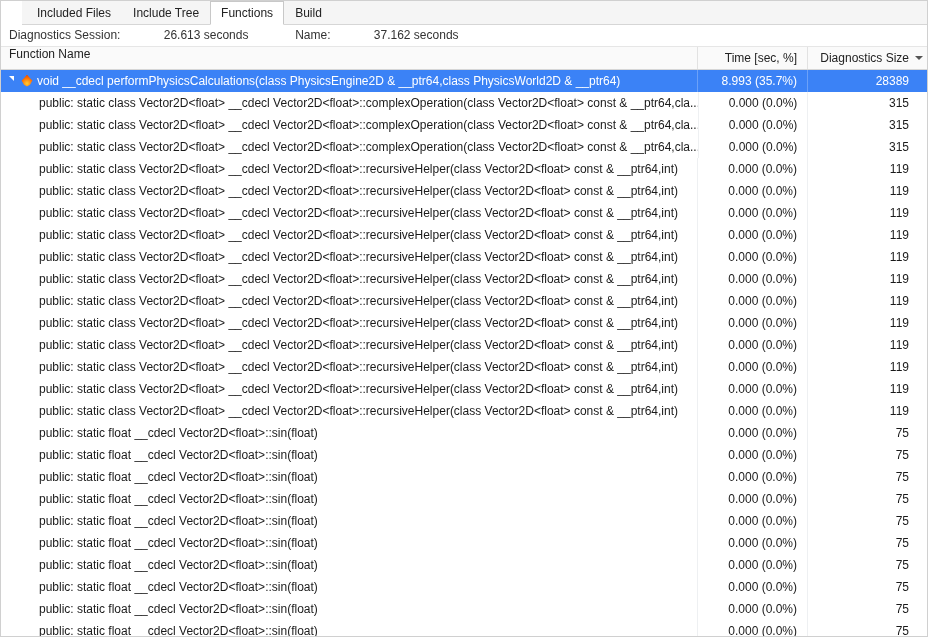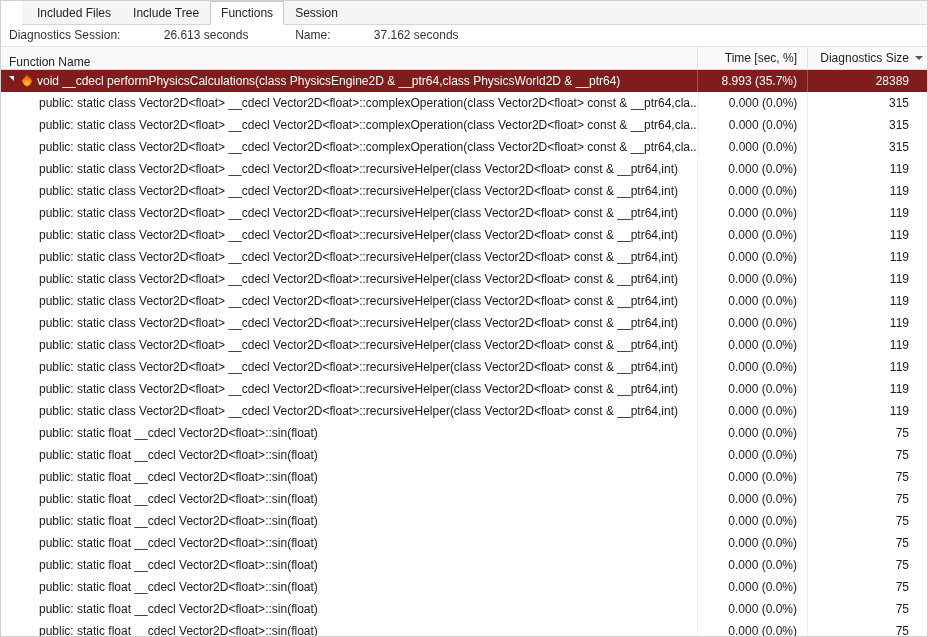--- a/index.html
+++ b/index.html
@@ -46,21 +46,21 @@
     height: 22px;
     display: flex;
     align-items: center;
     gap: 20px;
   }
   .header-row {
     display: flex;
     background: #fafafa;
     border-bottom: 1px solid #d6d6d6;
     height: 23px;
-    align-items: flex-end;
+    align-items: flex-start;
     font-size: 12px;
     color: #222;
   }
   .col-name { flex: 1 1 auto; padding-left: 8px; display: flex; align-items: center; }
   .col-time { width: 110px; text-align: right; padding-right: 10px; border-left: 1px solid #e2e2e2; height:100%; display:flex; align-items:center; justify-content:flex-end;}
   .col-size { width: 120px; text-align: right; padding-right: 18px; border-left: 1px solid #e2e2e2; height:100%; display:flex; align-items:center; justify-content:flex-end; position:relative;}
   .sort-arrow {
     position: absolute;
     right: 4px;
     top: 50%;
@@ -72,21 +72,21 @@
   }
   .rows { flex: 1 1 auto; overflow: hidden; }
   .row {
     display: flex;
     height: 22px;
     align-items: center;
     font-size: 12px;
     border-bottom: 0;
   }
   .row.selected {
-    background: #7f1d1d;
+    background: #3b82f6;
     color: #ffffff;
   }
   .row .col-name { white-space: nowrap; overflow: hidden; text-overflow: ellipsis; }
   .row .col-time { border-left: 1px solid #eef0f2; }
   .row .col-size { border-left: 1px solid #eef0f2; }
   .row.selected .col-time, .row.selected .col-size { border-left: 1px solid rgba(255,255,255,0.25); }
   .expander {
     display: inline-block;
     width: 10px; height: 10px;
     margin-right: 2px;
@@ -111,21 +111,21 @@
   }
   .indent-1 { padding-left: 38px; }
 </style>
 </head>
 <body>
 
 <div class="tabs" id="tabs">
     <div class="tab"><span>Included Files</span></div>
     <div class="tab"><span>Include Tree</span></div>
     <div class="tab active"><span>Functions</span></div>
-    <div class="tab"><span>Session</span></div>
+    <div class="tab"><span>Build</span></div>
   </div>
 
 <div class="session-info">
   <span>Diagnostics Session:</span>&nbsp;
   <span>26.613 seconds</span>&nbsp;&nbsp;
   <span>Name:</span>&nbsp;
   <span>37.162 seconds</span>
 </div>
 
 <div class="header-row">

